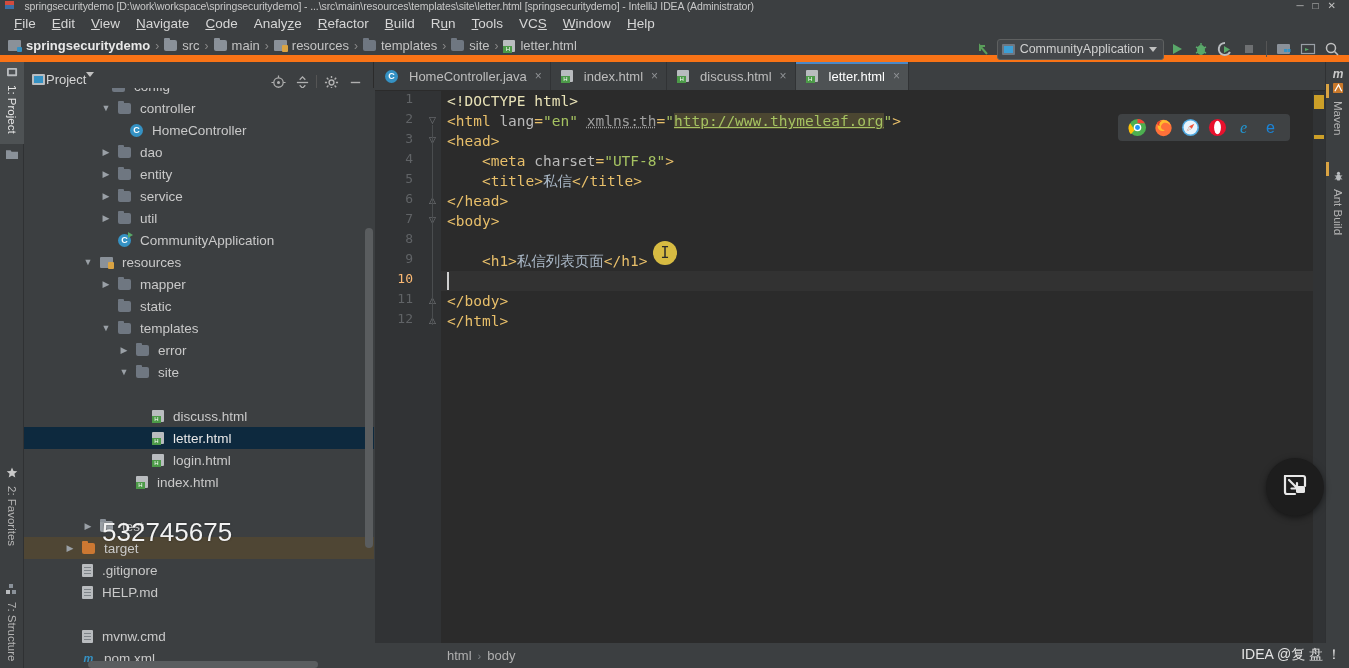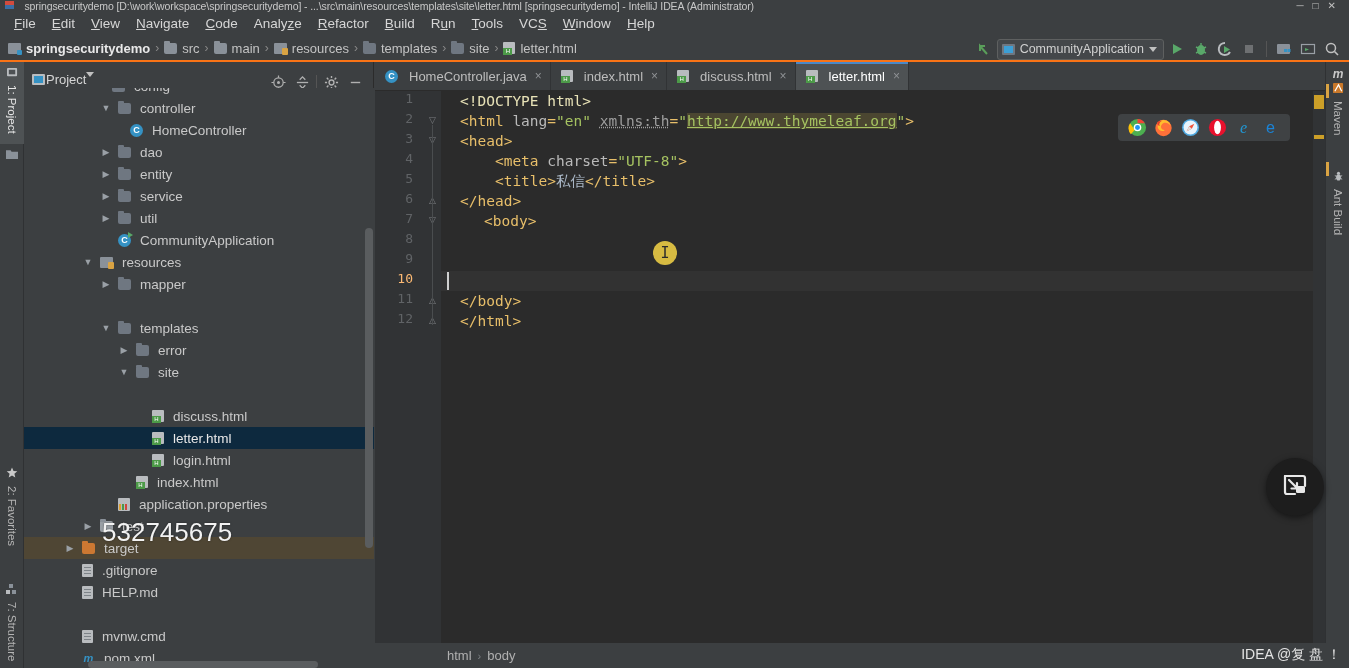--- a/index.html
+++ b/index.html
@@ -41,21 +41,21 @@
   .menu-item {
     font-size: 13.5px; color: #d6d6d6; padding: 2px 8px; cursor: default;
     line-height: 16px;
   }
   .menu-item u { text-decoration: underline; }
 
   
   .navbar {
     position: absolute; left: 0; top: 36px; width: 1349px; height: 26px;
     background: #3c3f41; display: flex; align-items: center; padding-left: 8px;
-    border-bottom: 2px solid #f97316;
+    border-bottom: 7px solid #f97316;
   }
   .crumb { display: flex; align-items: center; font-size: 13px; color: #c3c3c3; }
   .crumb.bold { font-weight: bold; color: #e8e8e8; }
   .crumb-sep { color: #888; margin: 0 5px; font-size: 12px; }
   .ic { display: inline-block; margin-right: 5px; position: relative; }
 
   
   .ic-folder { width: 13px; height: 11px; background: #8a9199; border-radius: 1px 2px 2px 2px; }
   .ic-folder.gray { background: #9aa0a6; }
   .ic-folder::before {
@@ -230,21 +230,21 @@
     color: #7b7e80; font-size: 9px; line-height: 11px; text-align: center;
   }
   .foldline {
     position: absolute; left: 57px; width: 1px; background: #585b5d;
   }
   .codearea {
     position: absolute; left: 66px; top: 0; right: 0; height: 552px;
     font-family: "DejaVu Sans Mono", monospace; font-size: 14.5px;
     white-space: pre; line-height: 20px;
   }
-  .cline { position: absolute; left: 19px; height: 20px; }
+  .cline { position: absolute; left: 6px; height: 20px; }
   .curline-bg {
     position: absolute; left: 0; right: 0; height: 20px; background: #323232;
   }
   .tok-tag   { color: #e8bf6a; }
   .tok-attr  { color: #bababa; }
   .tok-val   { color: #a5c261; }
   .tok-txt   { color: #a9b7c6; }
   .tok-doct  { color: #e8e2b7; }
   .tok-link  { color: #a5c261; text-decoration: underline; background: #4b4631; }
   .tok-ns    { color: #9e9e9e; text-decoration: underline; text-decoration-style: dotted; }
@@ -551,20 +551,25 @@
         <span class="tlabel">resources</span>
       </div>
 
       <div class="trow" style="position:absolute;top:185px;left:0;width:342px;">
         <span style="width:76px;"></span>
           <span class="arrow">▶</span>
         <span class="ic ic-folder dark" style="margin-left:6px;"></span>
         <span class="tlabel">mapper</span>
       </div>
 
+      <div class="trow" style="position:absolute;top:207px;left:0;width:342px;">
+        <span style="width:94px;"></span>
+        <span class="ic ic-folder dark"></span>
+        <span class="tlabel">static</span>
+      </div>
 
       <div class="trow" style="position:absolute;top:229px;left:0;width:342px;">
         <span style="width:76px;"></span>
           <span class="arrow">▼</span>
         <span class="ic ic-folder dark" style="margin-left:6px;"></span>
         <span class="tlabel">templates</span>
       </div>
 
       <div class="trow" style="position:absolute;top:251px;left:0;width:342px;">
         <span style="width:94px;"></span>
@@ -598,25 +603,20 @@
         <span class="ic ic-html"></span>
         <span class="tlabel">login.html</span>
       </div>
 
       <div class="trow" style="position:absolute;top:383px;left:0;width:342px;">
         <span style="width:112px;"></span>
         <span class="ic ic-html"></span>
         <span class="tlabel">index.html</span>
       </div>
 
-      <div class="trow" style="position:absolute;top:405px;left:0;width:342px;">
-        <span style="width:94px;"></span>
-        <span class="ic ic-props"></span>
-        <span class="tlabel">application.properties</span>
-      </div>
 
       <div class="trow" style="position:absolute;top:427px;left:0;width:342px;">
         <span style="width:58px;"></span>
           <span class="arrow">▶</span>
         <span class="ic ic-folder gray" style="margin-left:6px;"></span>
         <span class="tlabel">test</span>
       </div>
 
       <div class="trow highlight" style="position:absolute;top:449px;left:0;width:350px;">
         <span style="width:40px;"></span>
@@ -708,22 +708,23 @@
       <div class="foldline" style="top:34px;height:200px;left:57px;background:#4a4d4f;"></div>
     </div>
 
     <div class="codearea">
       <div class="cline" style="top:0px;"><span class="tok-doct">&lt;!DOCTYPE html&gt;</span></div>
       <div class="cline" style="top:20px;"><span class="tok-tag">&lt;html</span> <span class="tok-attr">lang</span><span class="tok-tag">=</span><span class="tok-val">"en"</span> <span class="tok-ns">xmlns:th</span><span class="tok-tag">=</span><span class="tok-val">"</span><span class="tok-link">http://www.thymeleaf.org</span><span class="tok-val">"</span><span class="tok-tag">&gt;</span></div>
       <div class="cline" style="top:40px;"><span class="tok-tag">&lt;head&gt;</span></div>
       <div class="cline" style="top:60px;"><span class="tok-txt">    </span><span class="tok-tag">&lt;meta</span> <span class="tok-attr">charset</span><span class="tok-tag">=</span><span class="tok-val">"UTF-8"</span><span class="tok-tag">&gt;</span></div>
       <div class="cline" style="top:80px;"><span class="tok-txt">    </span><span class="tok-tag">&lt;title&gt;</span><span class="tok-txt">私信</span><span class="tok-tag">&lt;/title&gt;</span></div>
       <div class="cline" style="top:100px;"><span class="tok-tag">&lt;/head&gt;</span></div>
-      <div class="cline" style="top:120px;margin-left:24px;"><span class="tok-tag">&lt;body&gt;</span></div>
+      <div class="cline" style="top:120px;"><span class="tok-tag">&lt;body&gt;</span></div>
       <div class="cline" style="top:140px;"></div>
+      <div class="cline" style="top:160px;"><span class="tok-txt">    </span><span class="tok-tag">&lt;h1&gt;</span><span class="tok-txt">私信列表页面</span><span class="tok-tag">&lt;/h1&gt;</span></div>
       <div class="cline" style="top:180px;"></div>
       <div class="cline" style="top:200px;"><span class="tok-tag">&lt;/body&gt;</span></div>
       <div class="cline" style="top:220px;"><span class="tok-tag">&lt;/html&gt;</span></div>
 
       <div class="caret" style="left:6px;top:181px;"></div>
       <div class="mouse-cursor" style="left:212px;top:150px;"><span>I</span></div>
     </div>
 
     <div class="errstripe">
       <div class="stripe-mark" style="top:4px;height:14px;background:#cc9f28;"></div>

